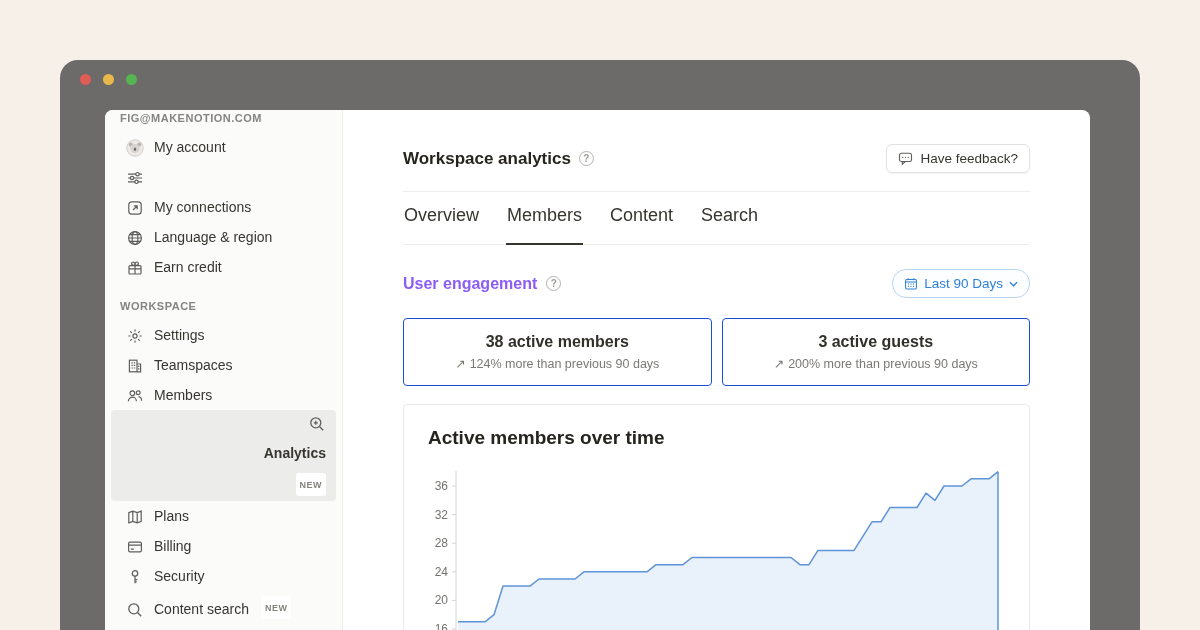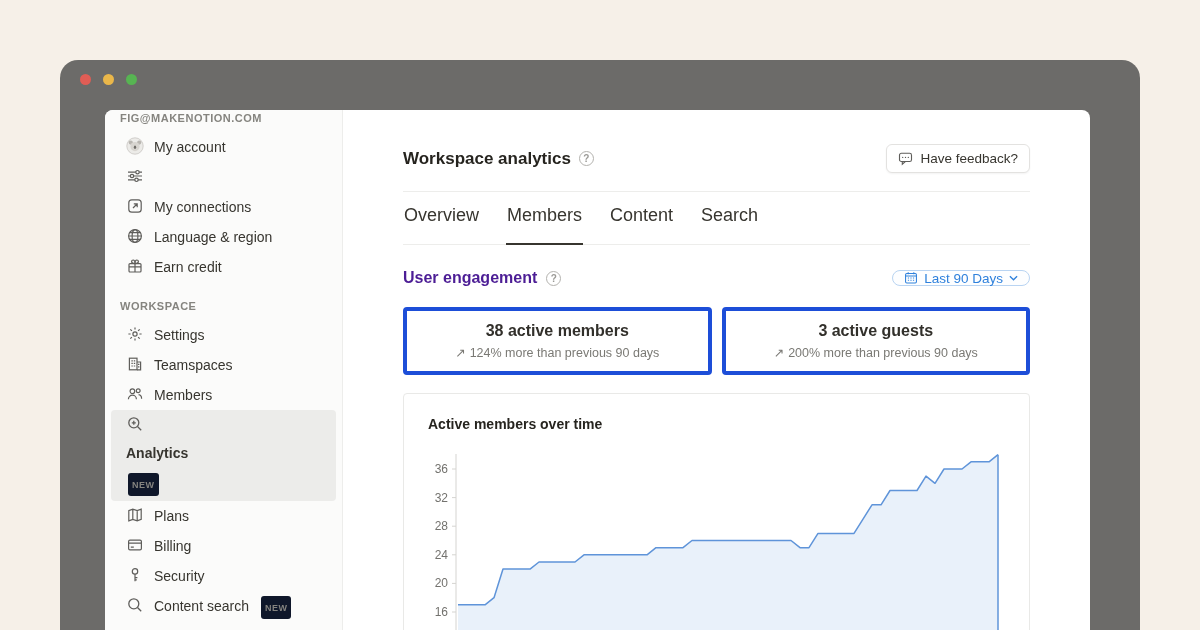--- a/index.html
+++ b/index.html
@@ -29,32 +29,32 @@
   .sidebar {
     width:238px; flex:0 0 238px; background:#fbfbfa; border-right:1px solid #ededeb;
     font-size:14px;
   }
   .s-section-label {
     font-size:11px; font-weight:700; letter-spacing:.5px; color:#85847f;
     padding:2px 15px 8px 15px;
   }
   .s-section-label.workspace { margin-top:16px; }
   .s-item {
-    display:flex; align-items:flex-start; gap:10px; padding:5px 10px 5px 15px;
+    display:flex; align-items:flex-end; gap:10px; padding:5px 10px 5px 15px;
     margin:0 6px; border-radius:4px; min-height:30px; cursor:pointer; line-height:20px;
   }
   .s-item.selected { background:#ececea;flex-direction:column; }
   .s-item.selected .s-label { font-weight:700; }
   .s-icon { width:18px; height:18px; flex:0 0 18px; display:flex; align-items:center; justify-content:center; color:#5f5e5b; }
   .s-icon svg { width:16px; height:16px; }
   .s-icon.avatar svg { width:18px; height:18px; }
   .s-label { color:#37352f; }
   .badge {
     font-size:9px; font-weight:700; letter-spacing:.5px; color:#84837f;
-    background:#0f172a; border-radius:3px; padding:2px 4px 1px; margin-left:2px;
+    background:#ffffff; border-radius:3px; padding:2px 4px 1px; margin-left:2px;
   }
   
   .main { flex:1; padding:0 62px 0 60px; display:flex; flex-direction:column; }
   .main-header {
     display:flex; align-items:center; justify-content:space-between;
     padding:34px 0 18px; border-bottom:1px solid #ededeb;
   }
   .page-title-wrap { display:flex; align-items:center; gap:8px; }
   .page-title { font-size:17px; font-weight:700; color:#26241f; }
   .help-circle {
@@ -70,39 +70,39 @@
   }
   .feedback-btn svg { width:15px; height:15px; color:#5f5e5b; }
   .tabs { display:flex; gap:26px; border-bottom:1px solid #ededeb; }
   .tab {
     padding:13px 1px 17px; font-size:18px; color:#37352f; cursor:pointer;
     border-bottom:2px solid transparent; margin-bottom:-1px;
   }
   .tab.active { font-weight:500; border-bottom-color:#37352f; }
   .section-row { display:flex; align-items:center; justify-content:space-between; margin-top:24px; }
   .section-title-wrap { display:flex; align-items:center; gap:9px; }
-  .section-title { font-size:16px; font-weight:700; color:#4c1d95; }
+  .section-title { font-size:16px; font-weight:700; color:#8b5cf6; }
   .date-filter {
-    display:flex; align-items:center; gap:6px; height:16px; padding:7px 11px;
+    display:flex; align-items:center; gap:6px; height:29px; padding:7px 11px;
     border:1px solid #b9d4f2; border-radius:14px; background:#fdfeff;
     color:#2f81dc; font-size:13.5px; font-weight:500; cursor:pointer; font-family:inherit;
   }
   .date-filter svg { color:#2f81dc; }
   .cards-row { display:flex; gap:10px; margin-top:20px; }
   .stat-card {
-    flex:1; border:4px solid #1d4ed8; border-radius:4px; height:68px;
+    flex:1; border:1px solid #1d4ed8; border-radius:4px; height:68px;
     display:flex; flex-direction:column; align-items:center; justify-content:center; gap:5px;
   }
   .stat-headline { font-size:16px; font-weight:700; color:#32302b; }
   .stat-sub { font-size:12.5px; color:#7a7974; display:flex; align-items:center; gap:4px; }
   .chart-card {
     margin-top:18px; border:1px solid #e9e9e7; border-radius:4px;
     padding:22px 24px 0; height:300px;
   }
-  .chart-title { font-size:14px; font-weight:700; color:#26241f; }
+  .chart-title { font-size:19px; font-weight:700; color:#26241f; }
   .chart-wrap { margin-top:14px; }
   .axis-label { font-size:12px; fill:#73726e; font-family:"Liberation Sans", sans-serif; }
 </style>
 </head>
 <body>
 
 <div class="window">
   <div class="titlebar">
     <span class="dot dot-red"></span>
     <span class="dot dot-yellow"></span>

